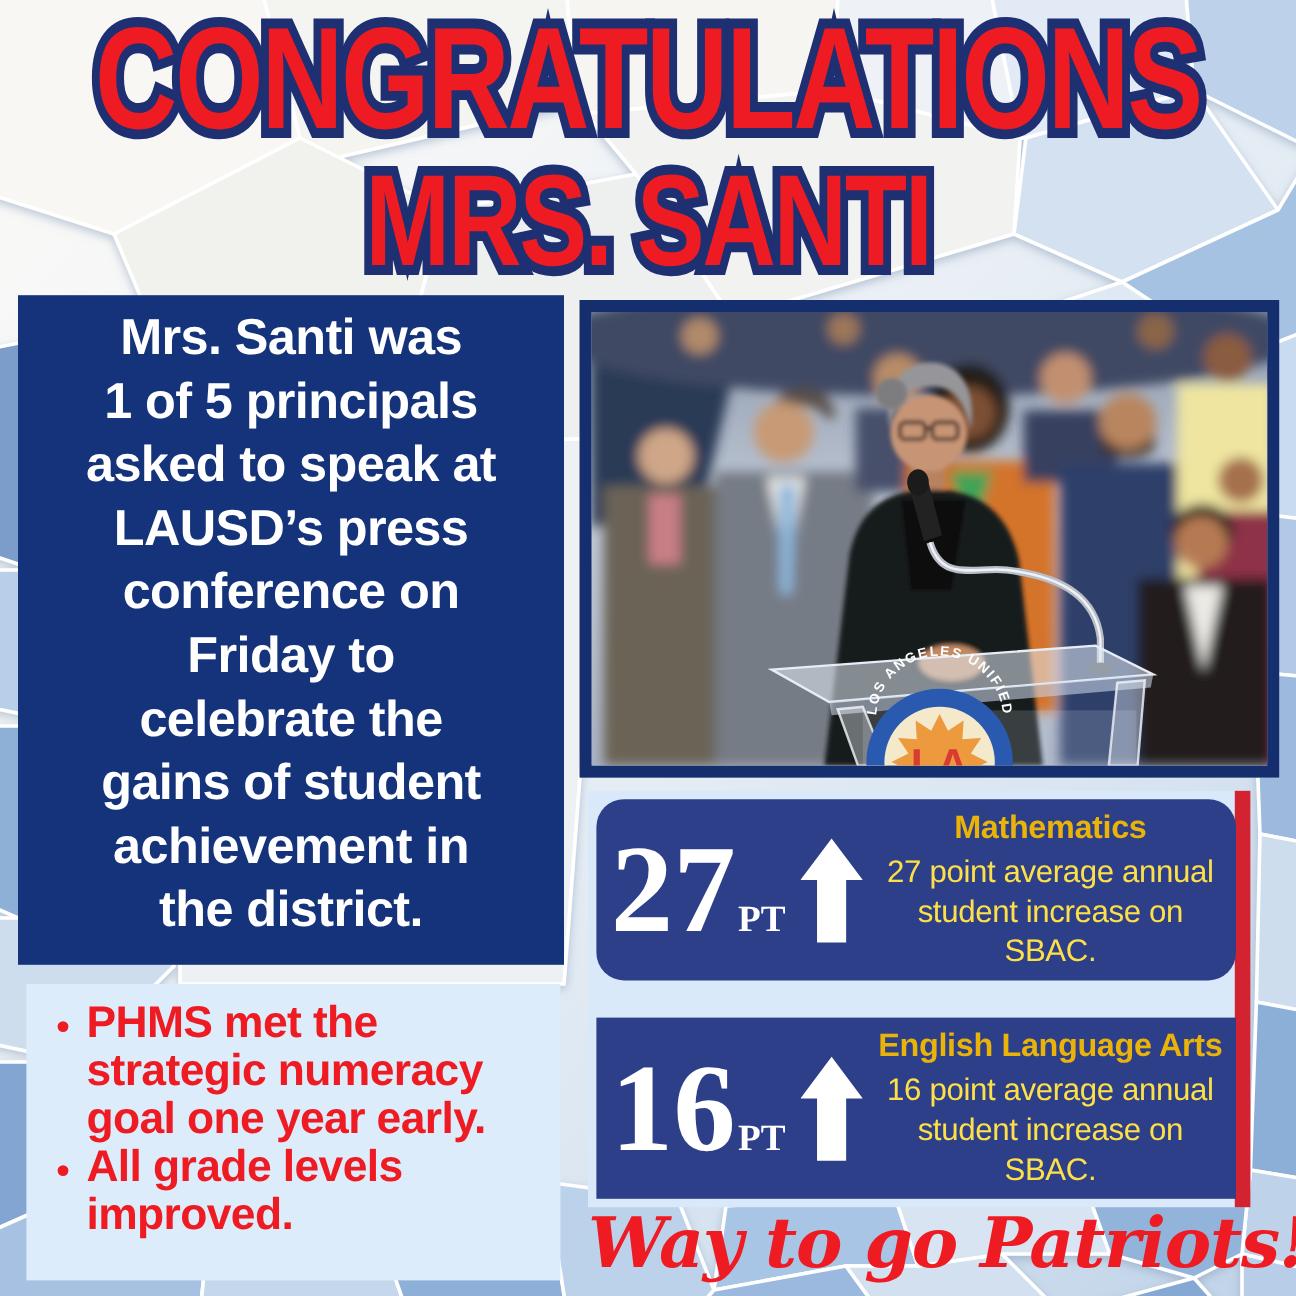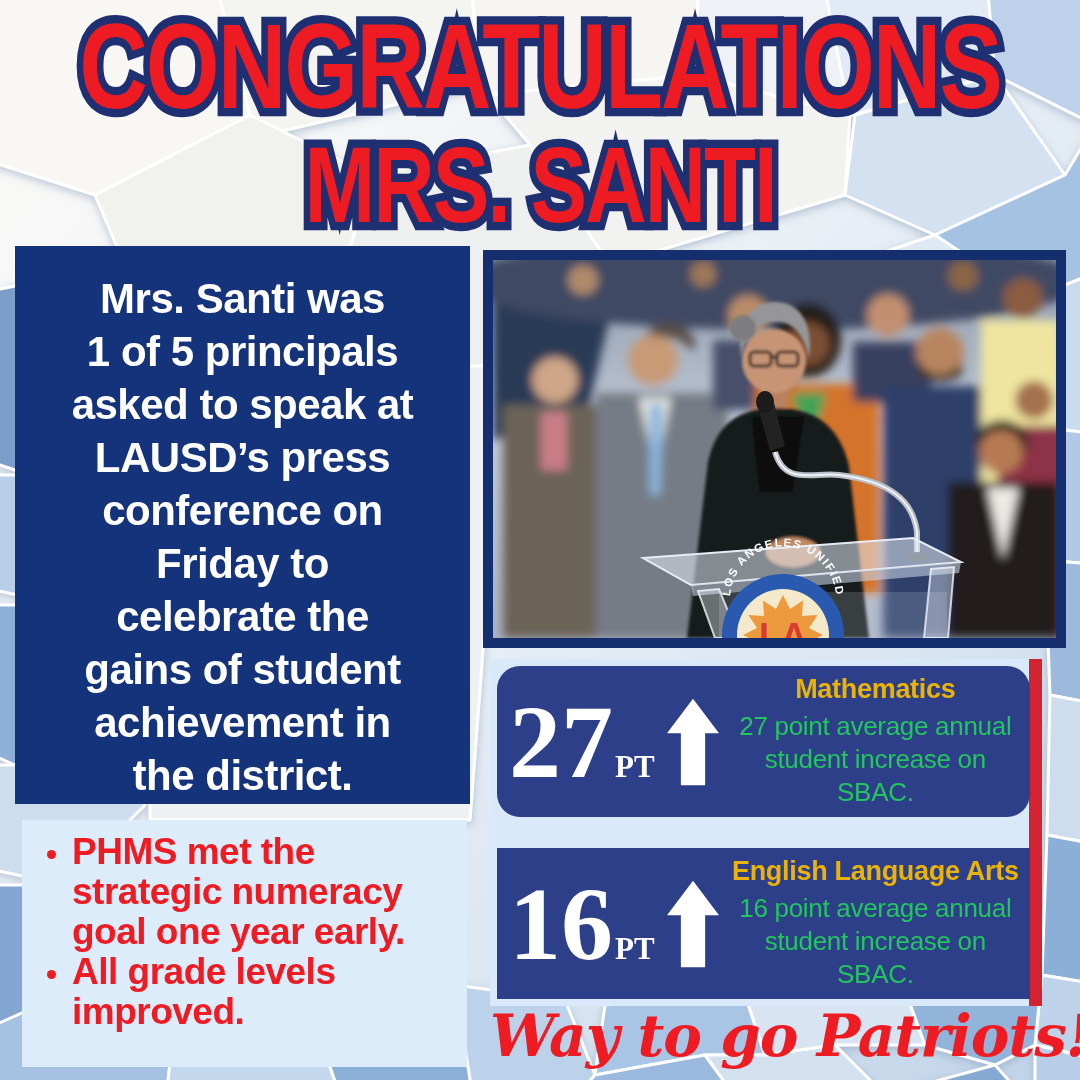--- a/index.html
+++ b/index.html
@@ -14,21 +14,21 @@
           letter-spacing:-2px;white-space:nowrap;}
   .t1{font-size:95px;}
   .t2{font-size:85px;margin-top:3px;}
   .t-stroke{position:absolute;left:0;right:0;
             -webkit-text-stroke:13px var(--outline-navy);color:var(--outline-navy);}
   .t-fill{position:relative;color:var(--red);}
 
   
   .intro-card{position:absolute;left:15px;top:246px;width:455px;height:558px;
               background:var(--navy);z-index:2;box-sizing:border-box;
-              padding-top:26px;text-align:center;color:#fff;font-weight:bold;
+              padding-top:8px;text-align:center;color:#fff;font-weight:bold;
               font-size:42px;line-height:53px;letter-spacing:-0.5px;}
 
   
   .photo-frame{position:absolute;left:483px;top:250px;width:583px;height:398px;
                box-sizing:border-box;border:10px solid #152f6e;background:#b6bfcc;
                z-index:2;}
   .photo-frame svg{display:block;}
 
   
   .stats-panel{position:absolute;left:490px;top:659px;width:552px;height:347px;
@@ -39,21 +39,21 @@
   .stat-box.first{top:7px;border-radius:23px;}
   .stat-box.second{top:189px;}
   .stat-num{display:flex;align-items:baseline;color:#fff;
             font-family:"Liberation Serif",serif;font-weight:bold;}
   .stat-num .num{font-size:104px;line-height:0.9;}
   .stat-num .unit{font-size:31px;margin-left:2px;}
   .stat-arrow{margin:0 10px 0 12px;flex:0 0 auto;}
   .stat-text{flex:1;text-align:center;min-width:0;}
   .stat-subject{color:#eab308;font-weight:bold;font-size:27px;letter-spacing:-0.3px;
                 margin-bottom:5px;}
-  .stat-desc{color:#22c55e;font-size:26px;line-height:1.28;letter-spacing:-0.3px;}
+  .stat-desc{color:#fde047;font-size:26px;line-height:1.28;letter-spacing:-0.3px;}
 
   
   .bullet-card{position:absolute;left:22px;top:820px;width:445px;height:247px;
                background:#dcecfb;z-index:2;box-sizing:border-box;
                padding:12px 6px 0 20px;}
   .bullet-card ul{margin:0;padding-left:30px;list-style:disc;}
   .bullet-card li{color:var(--red);font-weight:bold;font-size:37px;line-height:40px;
                   letter-spacing:-0.5px;}
   .bullet-card li::marker{color:var(--red);font-size:30px;}
 

